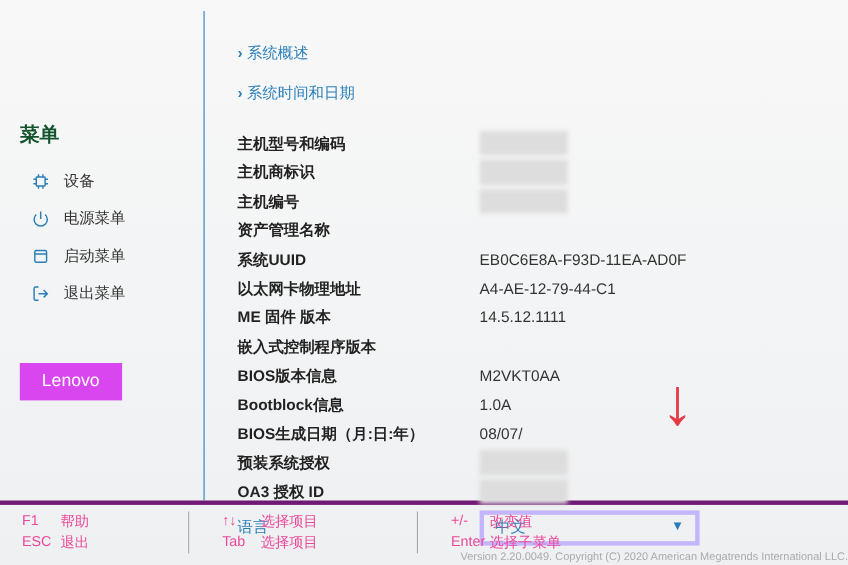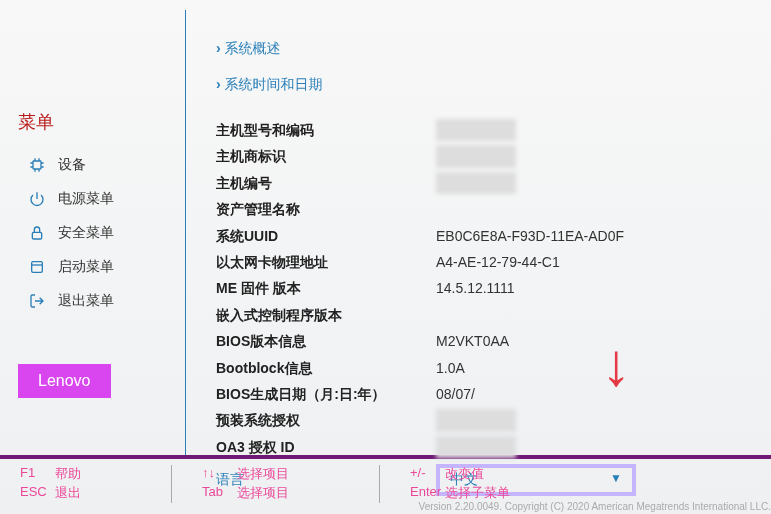--- a/index.html
+++ b/index.html
@@ -17,24 +17,24 @@
       display: flex;
       height: 455px;
       padding-top: 10px;
     }
     .sidebar {
       width: 175px;
       padding-left: 18px;
       padding-top: 100px;
     }
     .menu-title {
-      color: #b91c1c;
+      color: #14532d;
       font-size: 18px;
       margin-bottom: 15px;
-      font-weight: normal;
+      font-weight: bold;
     }
     .menu-item {
       display: flex;
       align-items: center;
       padding: 7px 10px;
       cursor: pointer;
       border-radius: 3px;
       margin-bottom: 2px;
     }
     .menu-item.active {
@@ -192,29 +192,20 @@
       <span class="icon">
           <svg viewBox="0 0 24 24">
             <path d="M18 6a9 9 0 11-12 0M12 2v10"></path>
           </svg>
         </span>
       <span>电源菜单</span>
     </div>
     <div class="menu-item">
       <span class="icon">
           <svg viewBox="0 0 24 24">
-            <rect x="5" y="11" width="14" height="10" rx="2"></rect>
-            <path d="M8 11V7a4 4 0 018 0v4"></path>
-          </svg>
-        </span>
-      <span>安全菜单</span>
-    </div>
-    <div class="menu-item">
-      <span class="icon">
-          <svg viewBox="0 0 24 24">
             <rect x="4" y="4" width="16" height="16" rx="2"></rect>
             <path d="M4 9h16"></path>
           </svg>
         </span>
       <span>启动菜单</span>
     </div>
     <div class="menu-item">
       <span class="icon">
           <svg viewBox="0 0 24 24">
             <path d="M9 21H5a2 2 0 01-2-2V5a2 2 0 012-2h4M16 17l5-5-5-5M21 12H9"></path>

